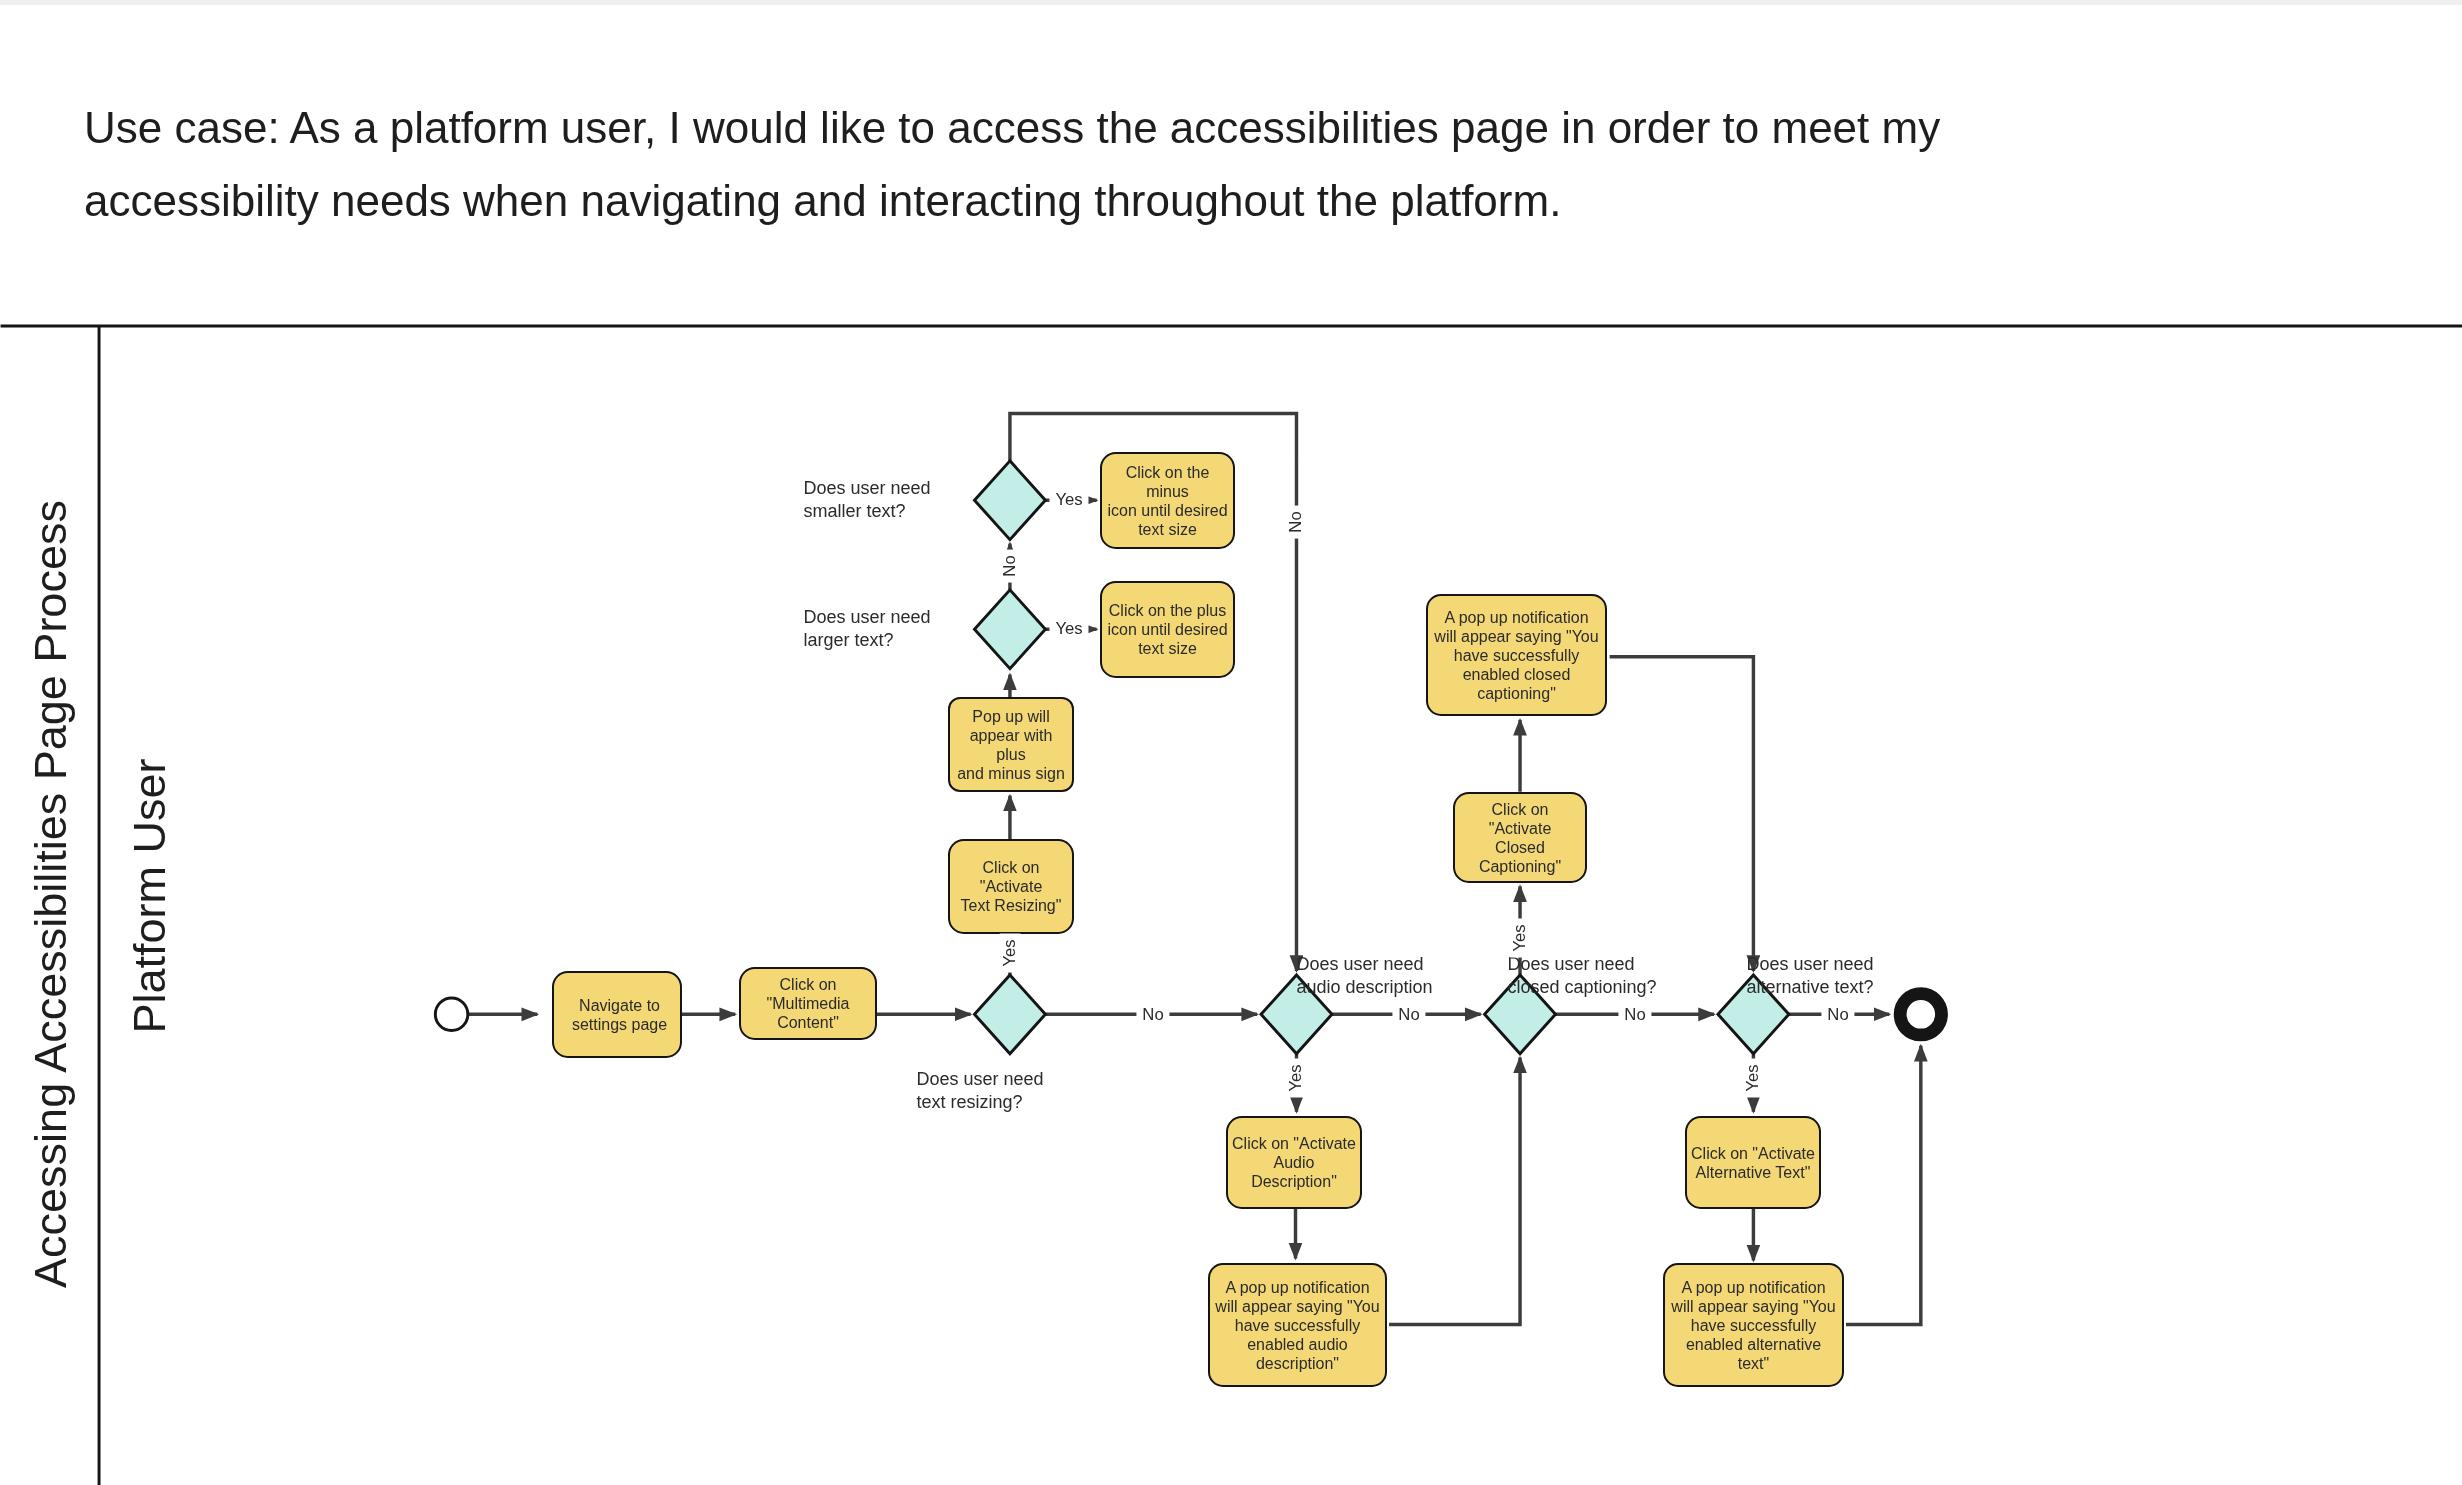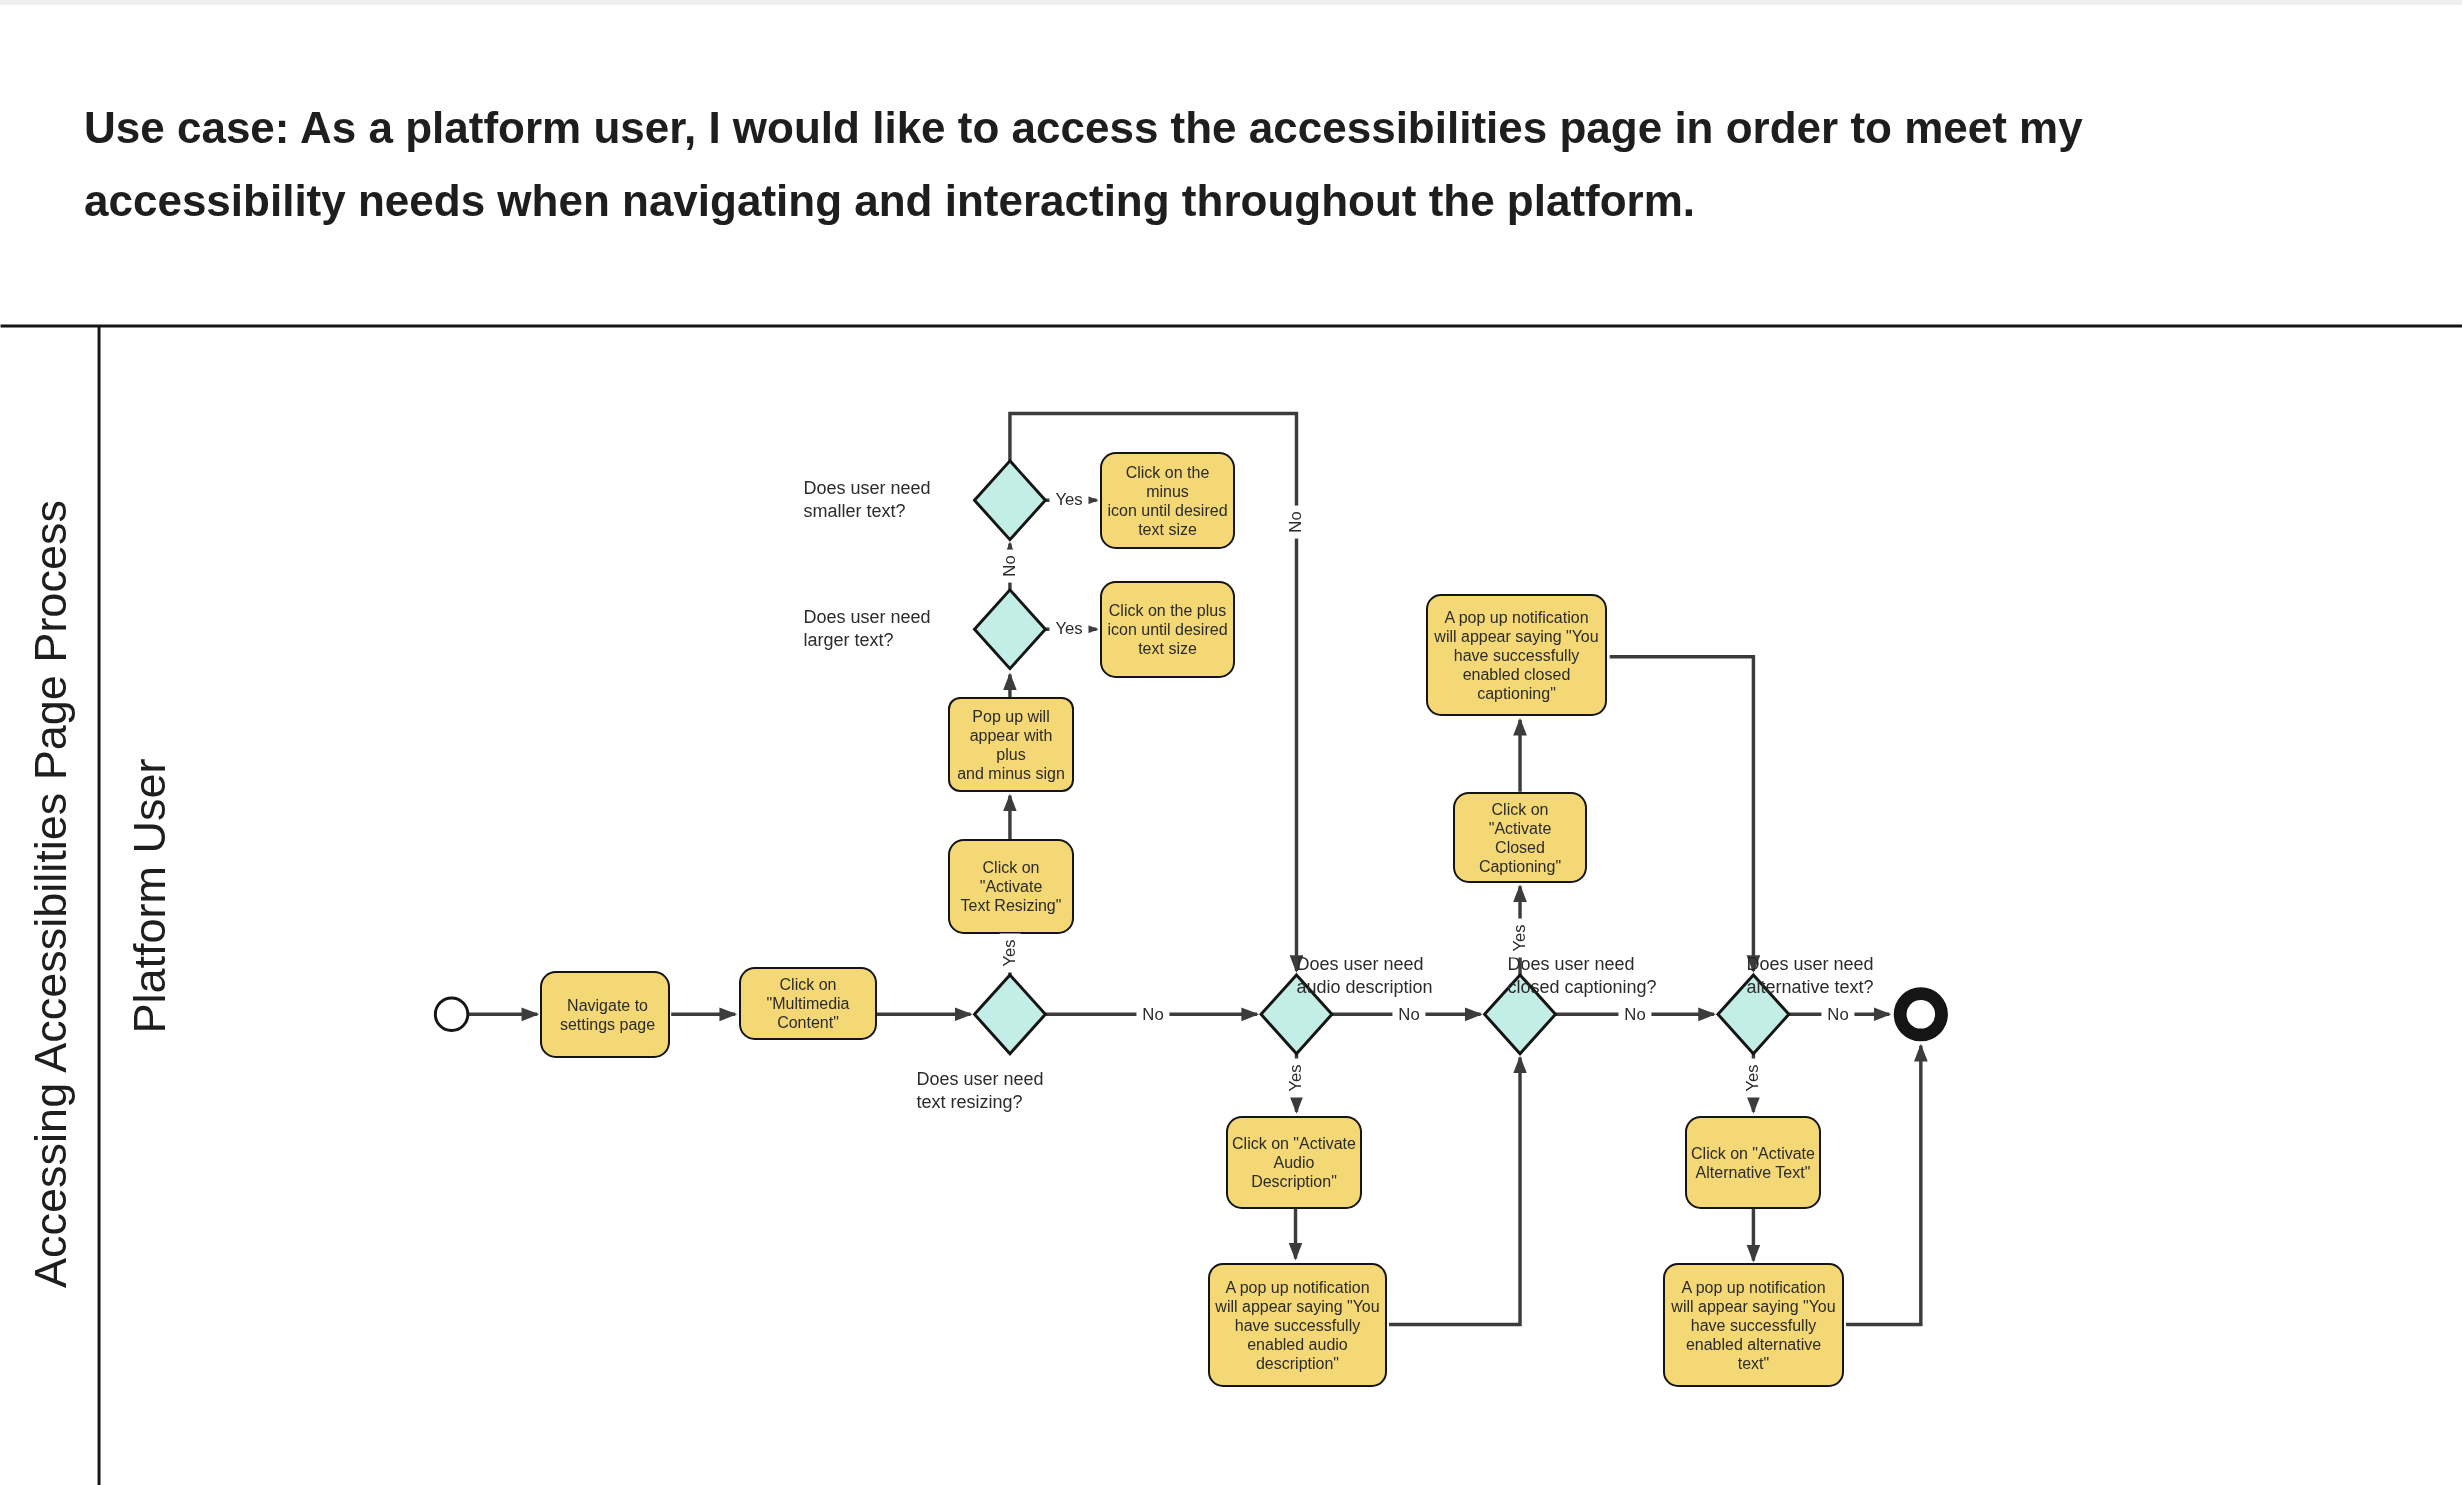--- a/index.html
+++ b/index.html
@@ -1,20 +1,20 @@
 <!DOCTYPE html>
 <html style="--task-fill: #F4D876; --decision-fill: #C3EEE7; --shape-border: #151515; --line: #3C3C3C; --text: #2B2B2B; --title-text: #1E1E1E; --top-strip: #EFEFEF;"><head>
 <meta charset="utf-8">
 <style>
   html,body{margin:0;padding:0;background:#ffffff;}
   body{width:2463px;height:1485px;position:relative;overflow:hidden;
        font-family:"Liberation Sans","DejaVu Sans",sans-serif;color:var(--text,#2b2b2b);}
   .top-strip{position:absolute;left:0;top:0;width:2463px;height:4.9px;background:var(--top-strip,#efefef);}
   .doc-title{position:absolute;left:84px;top:91px;width:2305px;font-size:44px;line-height:73px;
-             color:var(--title-text,#1e1e1e);white-space:pre-line;letter-spacing:0px;font-weight:bold;}
+             color:var(--title-text,#1e1e1e);white-space:pre-line;letter-spacing:0px;}
   svg.flow{position:absolute;left:0;top:0;z-index:1;}
   svg.flow .lane-line{stroke:var(--shape-border,#151515);stroke-width:3;}
   svg.flow .edge{stroke:var(--line,#3c3c3c);stroke-width:3.5;fill:none;}
   svg.flow .decision{fill:var(--decision-fill,#c3eee7);stroke:var(--shape-border,#151515);stroke-width:3;}
   svg.flow .start-event{fill:#ffffff;stroke:var(--shape-border,#151515);stroke-width:3;}
   svg.flow .end-event{fill:#ffffff;stroke:var(--shape-border,#151515);stroke-width:13;}
   .arrowhead{fill:var(--line,#3c3c3c);}
   .task{position:absolute;z-index:2;background:var(--task-fill,#f4d876);
         border:2.5px solid var(--shape-border,#151515);border-radius:15.8px;
         display:flex;align-items:center;justify-content:center;text-align:center;
@@ -77,21 +77,21 @@
   <polygon class="decision" points="1025,468 1061,508 1025,548 989,508"></polygon>
   <polygon class="decision" points="1025,599 1061,639 1025,679 989,639"></polygon>
   <polygon class="decision" points="1316,990 1352,1030 1316,1070 1280,1030"></polygon>
   <polygon class="decision" points="1543,990 1579,1030 1543,1070 1507,1030"></polygon>
   <polygon class="decision" points="1780,990 1816,1030 1780,1070 1744,1030"></polygon>
 </svg>
 
 <div class="lane-title" style="left:51px;top:894px;">Accessing Accessibilities Page Process</div>
 <div class="lane-title" style="left:150px;top:896px;">Platform User</div>
 
-<div class="task" style="left:540px;top:971px;width:130px;height:87px;padding-left:9px;">Navigate to
+<div class="task" style="left:552px;top:971px;width:130px;height:87px;padding-left:9px;">Navigate to
 settings page</div>
 <div class="task" style="left:739px;top:967px;width:138px;height:73px;">Click on
 "Multimedia
 Content"</div>
 <div class="task" style="left:948px;top:839px;width:126px;height:95px;">Click on "Activate
 Text Resizing"</div>
 <div class="task" style="left:948px;top:697px;width:126px;height:95px;border-radius:12px;">Pop up will
 appear with plus
 and minus sign</div>
 <div class="task" style="left:1100px;top:581px;width:135px;height:97px;">Click on the plus

